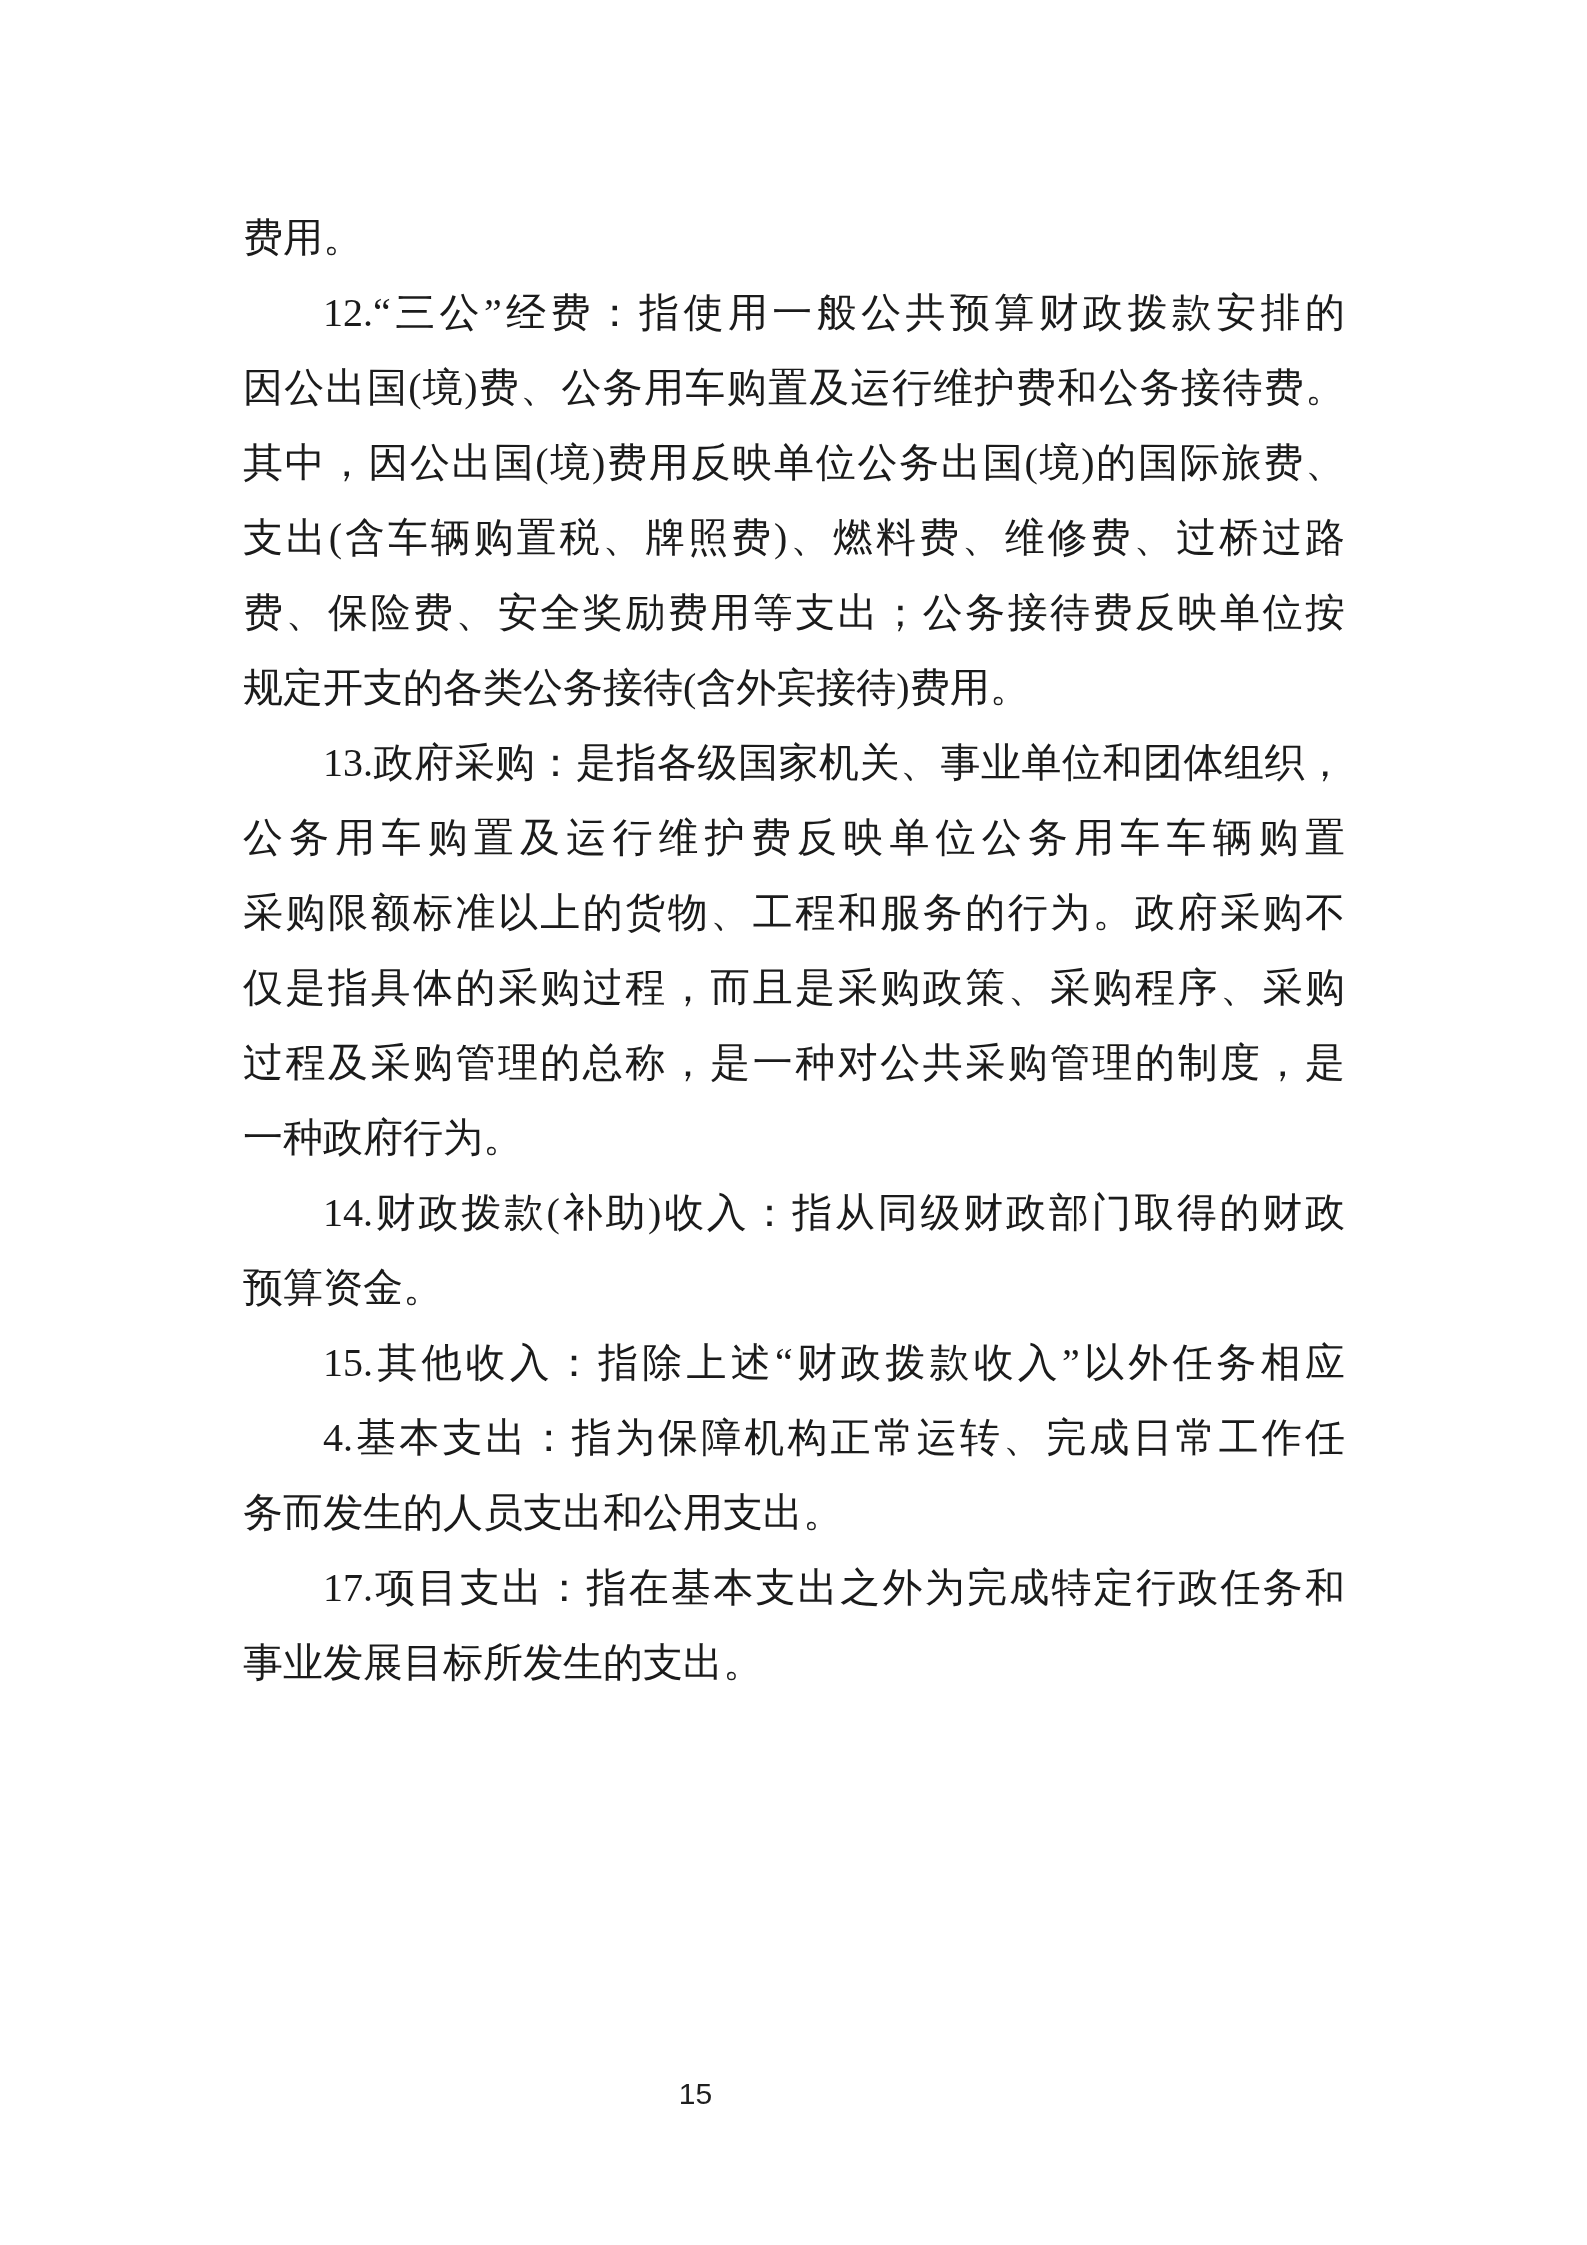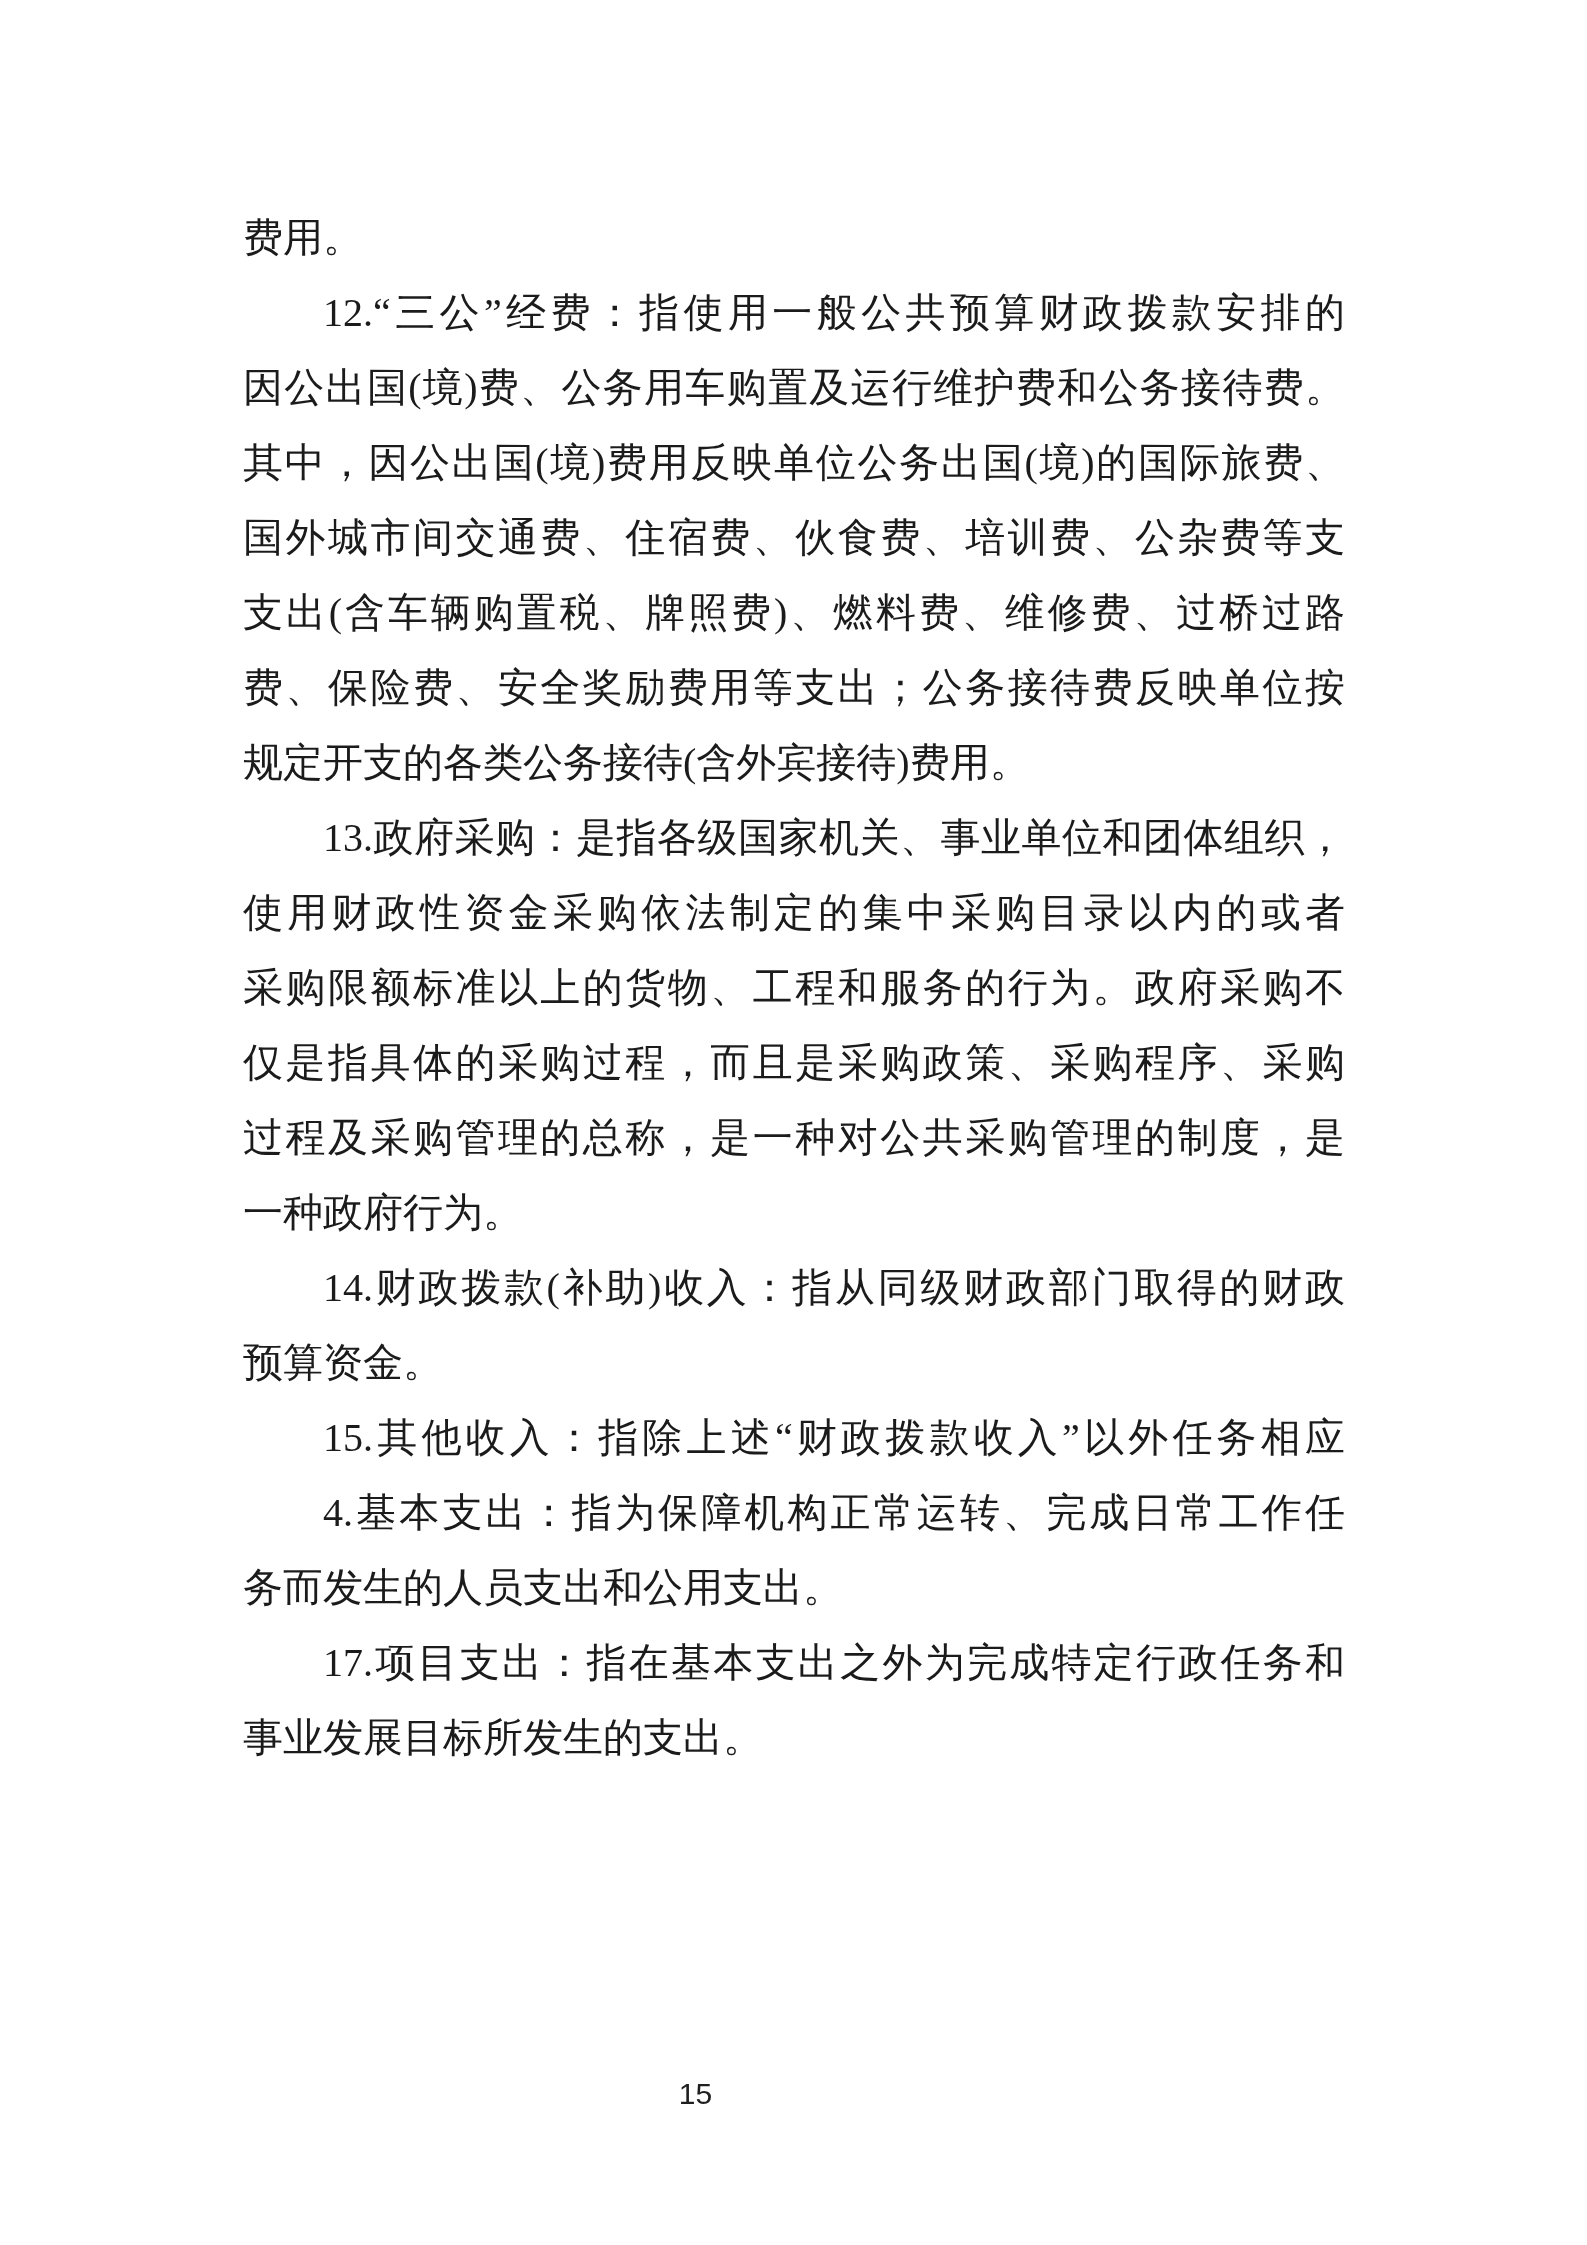--- a/index.html
+++ b/index.html
@@ -49,26 +49,25 @@
 </style>
 </head>
 <body>
 
 <div class="page">
   <div class="content">
     <div class="line e">费用。</div>
     <div class="line i">12.“三公”经费：指使用一般公共预算财政拨款安排的</div>
     <div class="line">因公出国(境)费、公务用车购置及运行维护费和公务接待费。</div>
     <div class="line">其中，因公出国(境)费用反映单位公务出国(境)的国际旅费、</div>
-    <div class="line">国外城市间交通费、住宿费、伙食费、培训费、公杂费等支</div>
     <div class="line">支出(含车辆购置税、牌照费)、燃料费、维修费、过桥过路</div>
     <div class="line">费、保险费、安全奖励费用等支出；公务接待费反映单位按</div>
     <div class="line e">规定开支的各类公务接待(含外宾接待)费用。</div>
     <div class="line i">13.政府采购：是指各级国家机关、事业单位和团体组织，</div>
-    <div class="line">使用财政性资金采购依法制定的集中采购目录以内的或者</div>
+    <div class="line">公务用车购置及运行维护费反映单位公务用车车辆购置</div>
     <div class="line">采购限额标准以上的货物、工程和服务的行为。政府采购不</div>
     <div class="line">仅是指具体的采购过程，而且是采购政策、采购程序、采购</div>
     <div class="line">过程及采购管理的总称，是一种对公共采购管理的制度，是</div>
     <div class="line e">一种政府行为。</div>
     <div class="line i">14.财政拨款(补助)收入：指从同级财政部门取得的财政</div>
     <div class="line e">预算资金。</div>
     <div class="line i">15.其他收入：指除上述“财政拨款收入”以外任务相应</div>
     <div class="line i">4.基本支出：指为保障机构正常运转、完成日常工作任</div>
     <div class="line e">务而发生的人员支出和公用支出。</div>
     <div class="line i">17.项目支出：指在基本支出之外为完成特定行政任务和</div>

